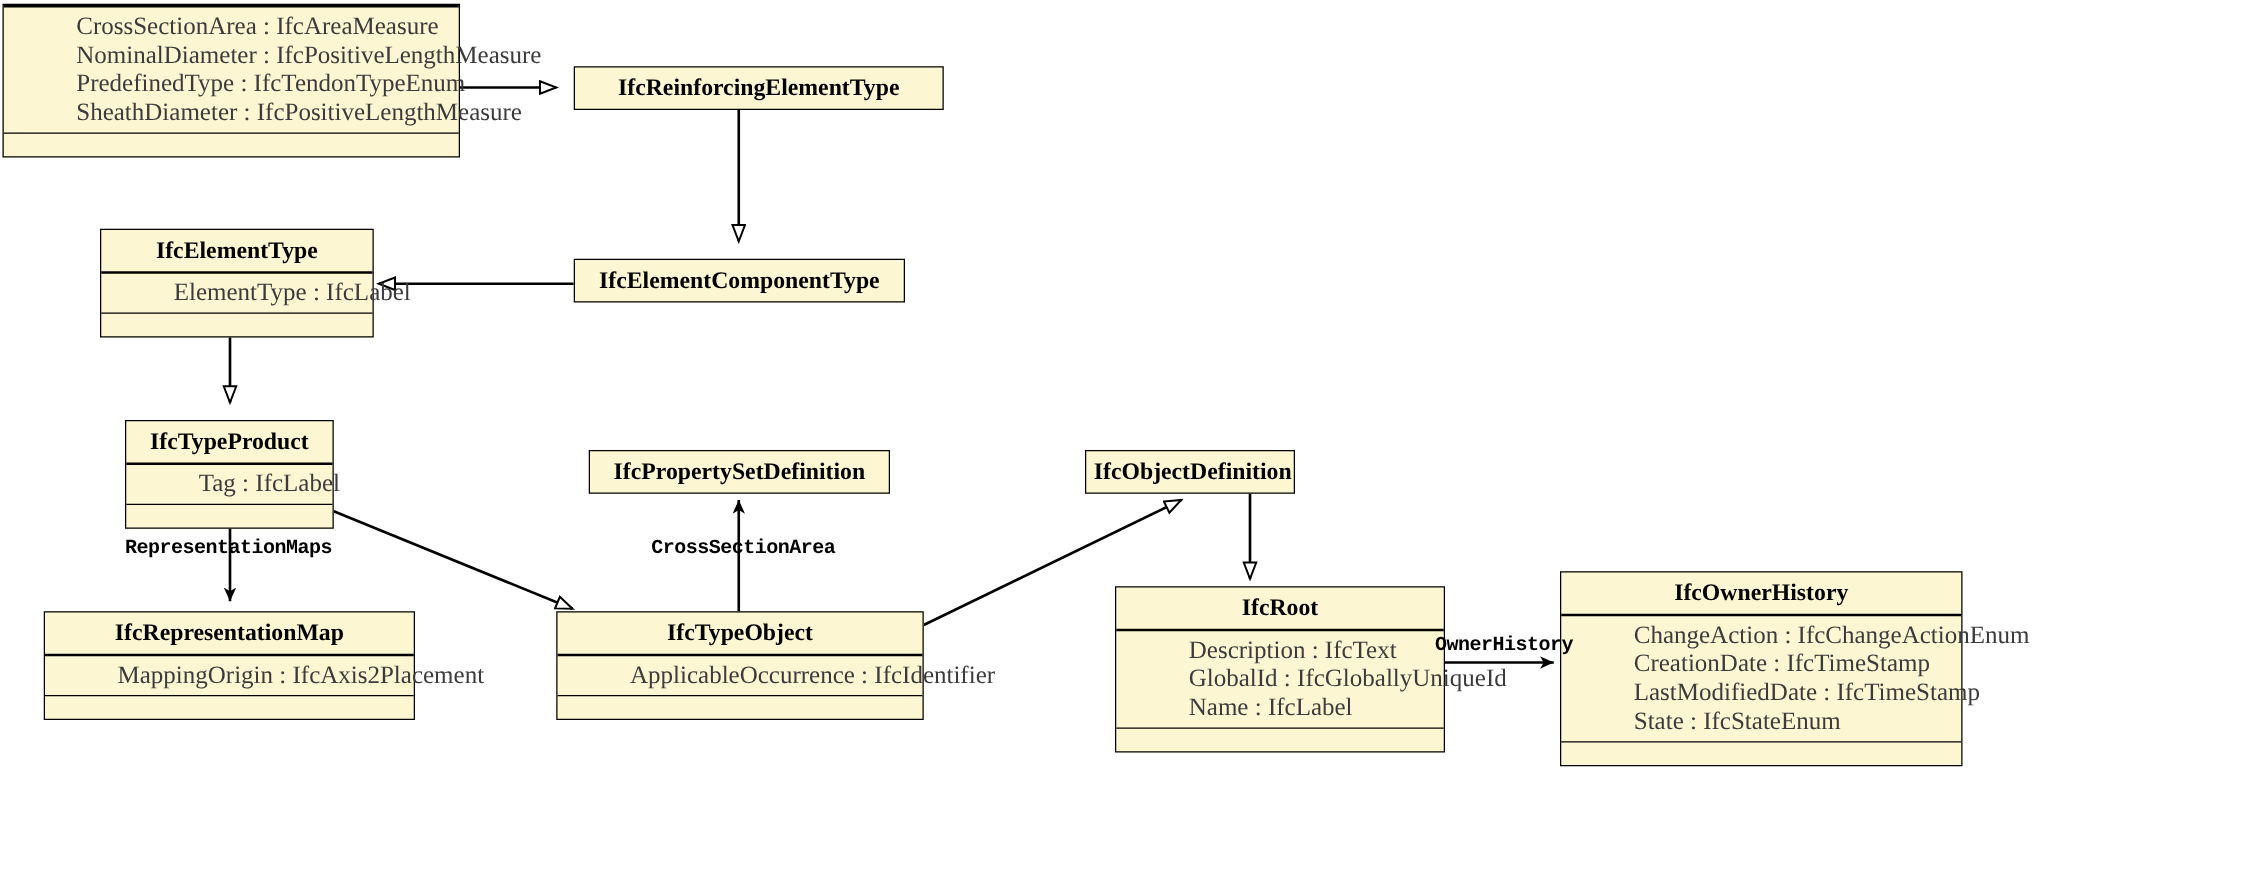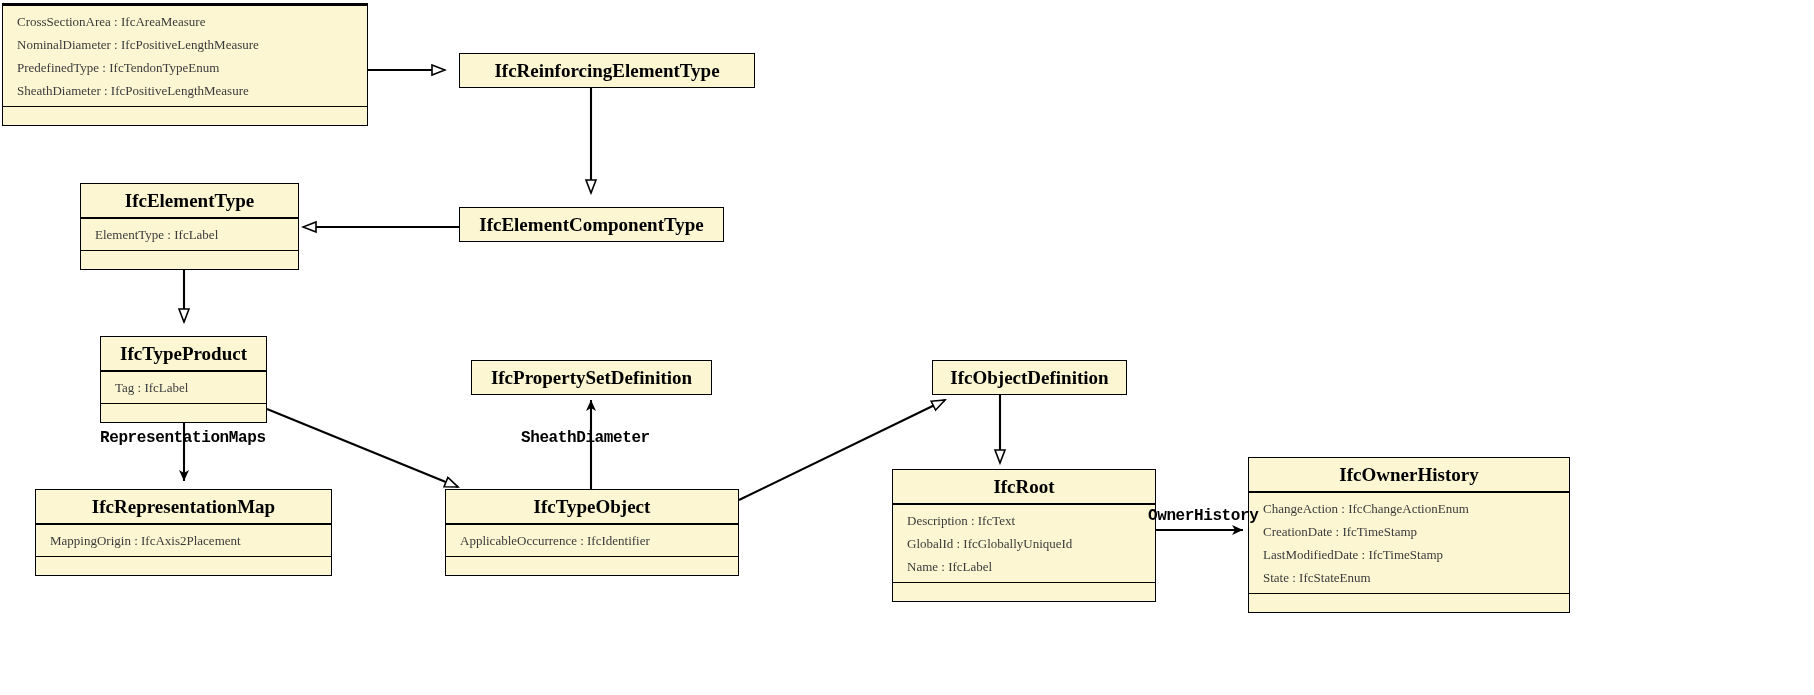--- a/index.html
+++ b/index.html
@@ -8,23 +8,23 @@
   #canvas{position:absolute;left:0;top:0;width:1814px;height:695px;}
   svg.edges{position:absolute;left:0;top:0;width:1814px;height:695px;pointer-events:none;}
 
   .uml-class{position:absolute;box-sizing:border-box;
     background:#fcf6d3;border:1.6px solid #000000;}
   .uml-title{font-weight:bold;color:#000000;text-align:center;
     font-size:19px;line-height:19px;padding:7px 6px 7px 6px;
     font-family:"Liberation Serif","DejaVu Serif",serif;}
   .uml-sep{height:1.6px;background:#000000;width:100%;}
   .uml-attrs{padding:4px 0 4px 0;}
-  .uml-attr{color:#3b3b3b;font-size:13px;line-height:23px;
+  .uml-attr{color:#3b3b3b;font-size:20px;line-height:23px;
     padding:0 8px 0 14px;white-space:nowrap;
-    font-family:"Liberation Serif","DejaVu Serif",serif;}
+    font-family:"Liberation Serif","DejaVu Serif",serif;margin-left:44px;}
   .uml-ops{height:18px;}
 
   .edge-label{position:absolute;color:#000000;font-weight:bold;
     font-size:16px;line-height:16px;white-space:nowrap;
     font-family:"Liberation Mono","DejaVu Sans Mono",monospace;
     letter-spacing:-0.4px;}
 </style>
 </head>
 <body>
 
@@ -118,21 +118,21 @@
       <div class="uml-attr">Tag : IfcLabel</div>
     </div>
     <div class="uml-sep"></div>
     <div class="uml-ops"></div>
   </div>
 
   <div class="uml-class" style="left:471px;top:360px;width:241px;">
     <div class="uml-title">IfcPropertySetDefinition</div>
   </div>
 
-  <div class="uml-class" style="left:932px;top:360px;width:195px;">
+  <div class="uml-class" style="left:868px;top:360px;width:168px;">
     <div class="uml-title">IfcObjectDefinition</div>
   </div>
 
   <div class="uml-class" style="left:35px;top:489px;width:297px;">
     <div class="uml-title">IfcRepresentationMap</div>
     <div class="uml-sep"></div>
     <div class="uml-attrs">
       <div class="uml-attr">MappingOrigin : IfcAxis2Placement</div>
     </div>
     <div class="uml-sep"></div>
@@ -169,17 +169,17 @@
       <div class="uml-attr">CreationDate : IfcTimeStamp</div>
       <div class="uml-attr">LastModifiedDate : IfcTimeStamp</div>
       <div class="uml-attr">State : IfcStateEnum</div>
     </div>
     <div class="uml-sep"></div>
     <div class="uml-ops"></div>
   </div>
 
   <div class="edge-label" style="left:100px;top:430px;">RepresentationMaps</div>
 
-  <div class="edge-label" style="left:521px;top:430px;">SheathDiameter</div>
+  <div class="edge-label" style="left:521px;top:430px;">CrossSectionArea</div>
 
   <div class="edge-label" style="left:1148px;top:508px;">OwnerHistory</div>
 
 </div>
 
 </body></html>

